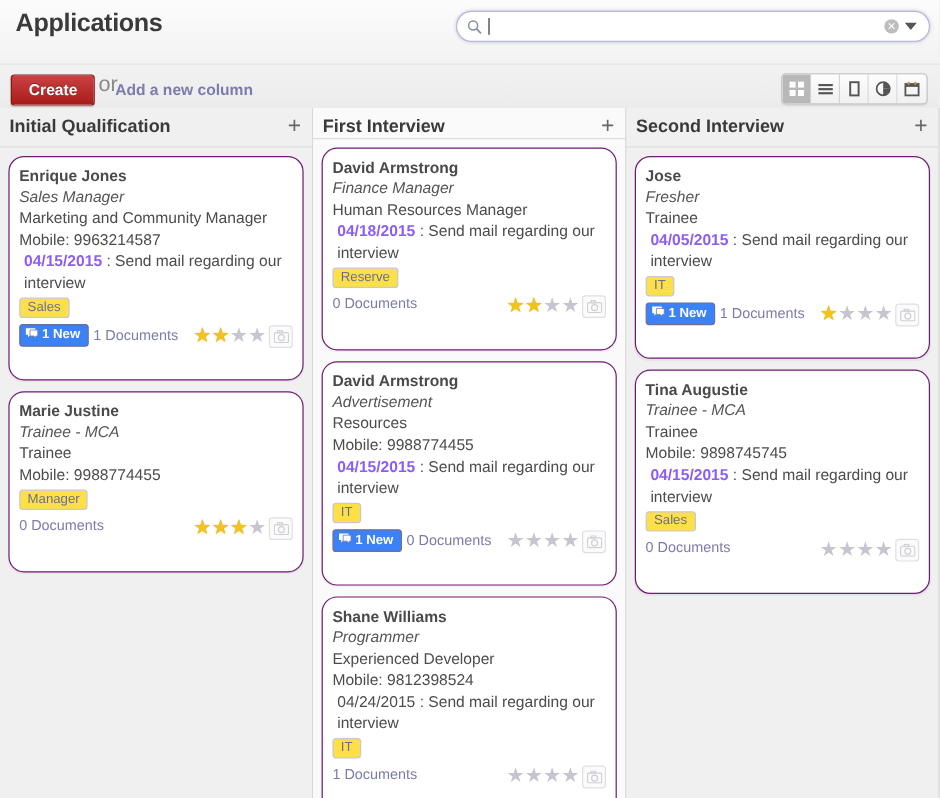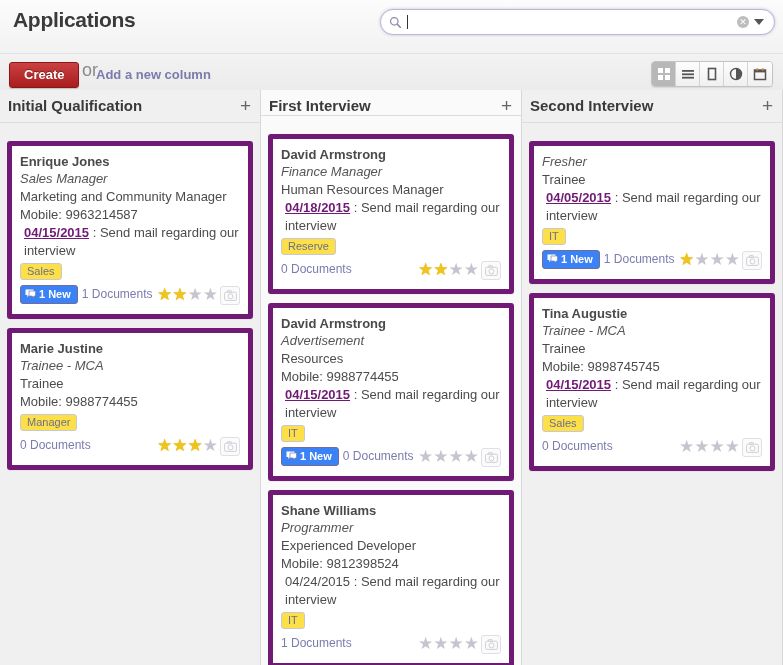--- a/index.html
+++ b/index.html
@@ -96,55 +96,55 @@
 
   
   .kanban {
     position: absolute; top: 90px; left: 0; right: 0; bottom: 0;
     display: flex;
     background: #f0f0f0;
   }
   .column {
     width: 261px; flex: 0 0 261px;
     border-right: 1px solid #d8d8d8;
-    display: flex; flex-direction: column; gap: 11px;
+    display: flex; flex-direction: column;
   }
   .column.c2 { background: #fafafa; }
   .col-header {
     height: 33px; position: relative;
     padding: 7px 10px 0 8px;
     border-bottom: 1px solid #dcdcdc;
   }
   .col-title {
     font-size: 15px; font-weight: bold; color: #3a3a3a;
   }
   .col-plus {
     position: absolute; right: 9px; top: 5px;
     font-size: 19px; color: #666; line-height: 22px; cursor: pointer;
   }
   .col-body { padding: 7px 7px 0 7px; flex: 1 1 auto; }
 
   
   .card {
     background: #fff;
-    border: 5px solid #701a75;
-    border-radius: 3px;
-    padding: 7px 8px 7px 8px;
+    border: 1px solid #701a75;
+    border-radius: 13px;
+    padding: 7px 8px 24px 8px;
     margin-bottom: 9px;
     box-shadow: 0 1px 1px rgba(0,0,0,.05);
     position: relative;
     cursor: pointer;
   }
   .c-name { font-size: 13px; font-weight: bold; color: #4a4a4a; line-height: 17px; }
   .c-sub  { font-size: 13px; font-style: italic; color: #555; line-height: 18px; }
   .c-job  { font-size: 13px; color: #4c4c4c; line-height: 18px; }
   .c-mobile { font-size: 13px; color: #4c4c4c; line-height: 18px; }
   .c-msg  { font-size: 13px; color: #4c4c4c; line-height: 18px; padding-left: 4px; }
   .c-date { font-weight: bold; }
-  .c-date.overdue { color: #701a75; text-decoration: underline; }
+  .c-date.overdue { color: #8b5cf6; }
   .c-date.normal  { color: #4c4c4c; font-weight: normal; }
 
   .tag {
     display: inline-block; margin-top: 3px;
     padding: 1px 6px 2px;
     border: 1px solid #c8c8d4;
     border-radius: 3px;
     background: #fde047;
     font-size: 11px; color: #6d6d93;
     cursor: pointer;
@@ -334,20 +334,21 @@
                 <circle cx="6.5" cy="6.4" r="2.5" fill="none" stroke="#cfcfd8" stroke-width="1"></circle>
               </svg>
             </span></div>
         </div>
       </div>
     </div>
     <div class="column">
       <div class="col-header"><span class="col-title">Second Interview</span><span class="col-plus">+</span></div>
       <div class="col-body">
         <div class="card">
+          <div class="c-name">Jose</div>
           <div class="c-sub">Fresher</div>
           <div class="c-job">Trainee</div>
           <div class="c-msg"><span class="c-date overdue">04/05/2015</span><span> : Send mail regarding our interview</span></div>
           <div><span class="tag">IT</span></div>
           <div class="card-footer"><span class="newbadge"><svg class="bubble-icon" width="11" height="10" viewBox="0 0 11 10">
                 <path d="M0.5 0.5 h8 v5.5 h-4 l-2.2 2 v-2 h-1.8 z" fill="#fff"></path>
                 <path d="M4 2 h6.5 v5 h-1.6 v1.6 l-1.8 -1.6 h-3.1 z" fill="#fff" stroke="#7c7bad" stroke-width="0.7"></path>
               </svg><span>1 New</span></span><a class="doc-link">1 Documents</a><span class="stars"><span class="star on">★</span><span class="star ">★</span><span class="star ">★</span><span class="star ">★</span></span><span class="camicon">
               <svg width="13" height="11" viewBox="0 0 13 11">
                 <rect x="0.6" y="2.2" width="11.8" height="8.2" rx="1.2" fill="none" stroke="#cfcfd8" stroke-width="1"></rect>

